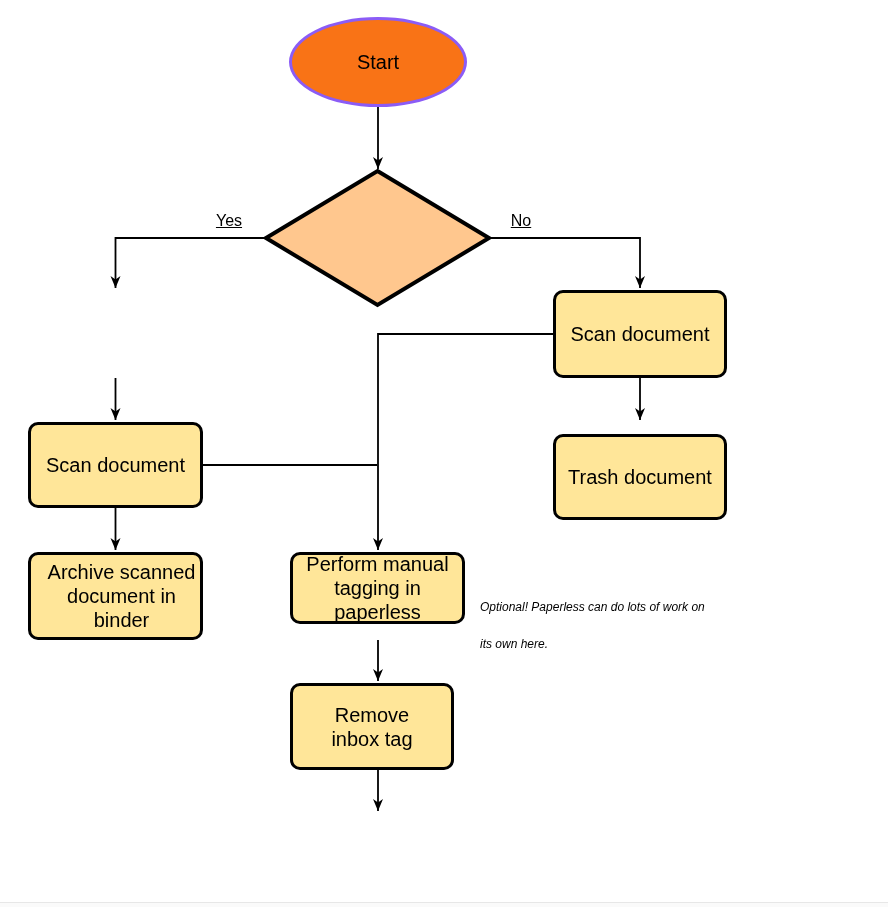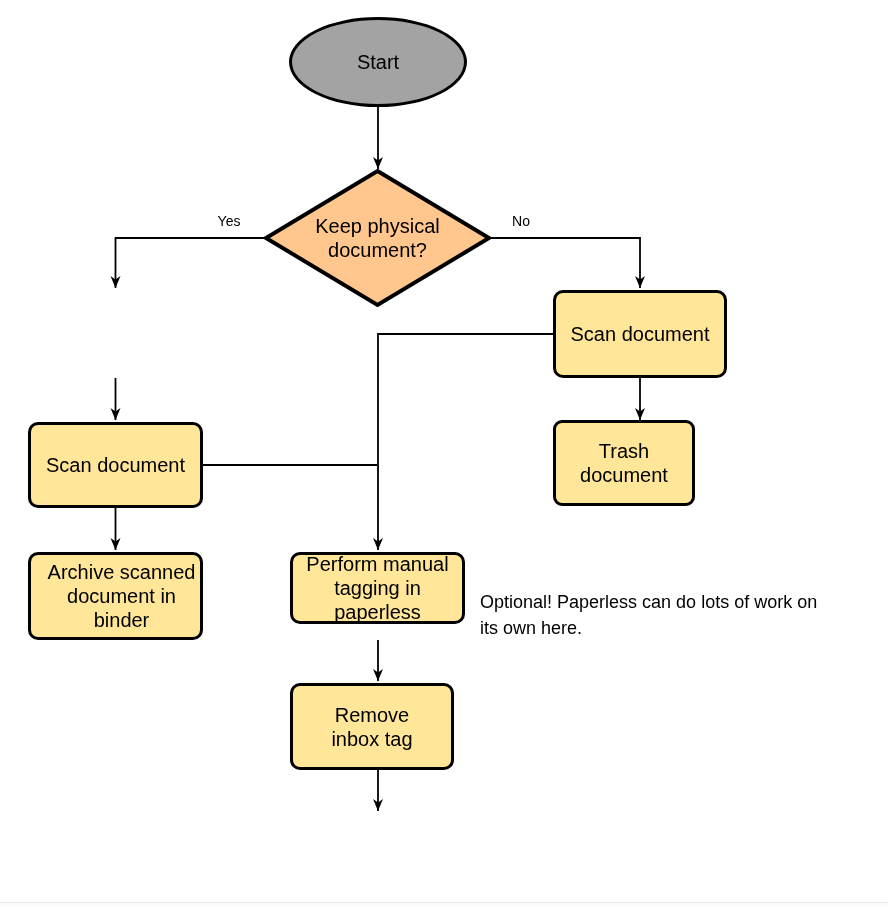--- a/index.html
+++ b/index.html
@@ -22,43 +22,45 @@
     box-sizing: border-box;
     display: flex;
     align-items: center;
     justify-content: center;
     text-align: center;
     font-size: 20px;
     line-height: 24px;
     white-space: pre-line;
   }
   .terminal {
-    background: #a3a3a3;
-    border: 3px solid #000000;
+    background: #f97316;
+    border: 3px solid #8b5cf6;
     border-radius: 50%;
   }
   .process {
     background: #FFE699;
     border: 3px solid #000000;
     border-radius: 10px;
   }
   .decision-label {
     background: transparent;
     border: none;
   }
   .edge-label {
     position: absolute;
-    font-size: 14px;
+    font-size: 16px;
     line-height: 20px;
     text-align: center;
+    text-decoration: underline;
   }
   .annotation {
     position: absolute;
-    font-size: 18px;
-    line-height: 26px;
+    font-size: 12px;
+    font-style: italic;
+    line-height: 37px;
     white-space: pre-line;
   }
   .bottom-rule {
     position: absolute;
     left: 0; right: 0;
     top: 902px;
     height: 1px;
     background: #e7e7e7;
   }
   .bottom-strip {
@@ -89,37 +91,35 @@
     <path d="M553 334 L378 334 L378 550" stroke="#000000" stroke-width="1.8" fill="none" marker-end="url(#arrowhead)"></path>
     <path d="M203 465 L377.2 465" stroke="#000000" stroke-width="1.8" fill="none"></path>
     <path d="M378 640 L378 681" stroke="#000000" stroke-width="1.8" fill="none" marker-end="url(#arrowhead)"></path>
     <path d="M378 770 L378 811" stroke="#000000" stroke-width="1.8" fill="none" marker-end="url(#arrowhead)"></path>
 
     <polygon points="377.5,171 489,238 377.5,305 266,238" fill="#FFC78E" stroke="#000000" stroke-width="4" stroke-linejoin="miter"></polygon>
   </svg>
 
   <div class="node terminal" style="left:289px; top:17px; width:178px; height:90px;">Start</div>
 
-  <div class="node decision-label" style="left:290px; top:201px; width:175px; height:74px;">Keep physical
-document?</div>
 
   <div class="edge-label" style="left:208px; top:211px; width:42px;">Yes</div>
 
   <div class="edge-label" style="left:500px; top:211px; width:42px;">No</div>
 
 
   <div class="node process" style="left:28px; top:422px; width:175px; height:86px;">Scan document</div>
 
   <div class="node process" style="left:28px; top:552px; width:175px; height:88px;padding-left:12px;">Archive scanned
 document in
 binder</div>
 
   <div class="node process" style="left:553px; top:290px; width:174px; height:88px;">Scan document</div>
 
-  <div class="node process" style="left:553px; top:420px; width:142px; height:86px;border-radius:9px;">Trash document</div>
+  <div class="node process" style="left:553px; top:434px; width:174px; height:86px;">Trash document</div>
 
   <div class="node process" style="left:290px; top:552px; width:175px; height:72px;">Perform manual
 tagging in
 paperless</div>
 
   <div class="annotation" style="left:480px; top:589px; width:408px;">Optional! Paperless can do lots of work on
 its own here.</div>
 
   <div class="node process" style="left:290px; top:683px; width:164px; height:87px;">Remove
 inbox tag</div>

